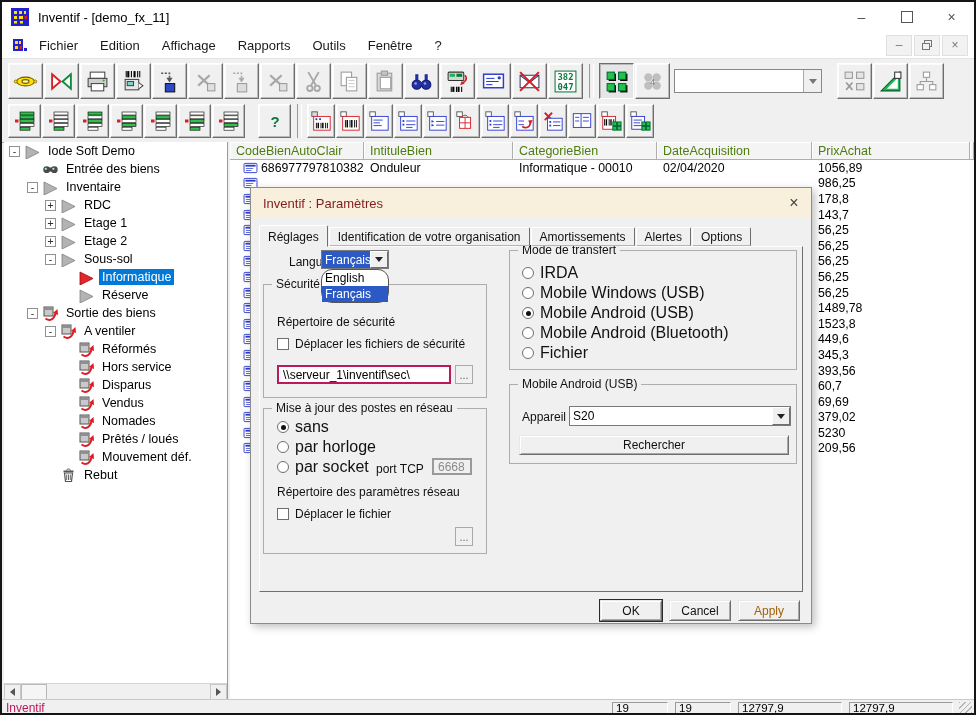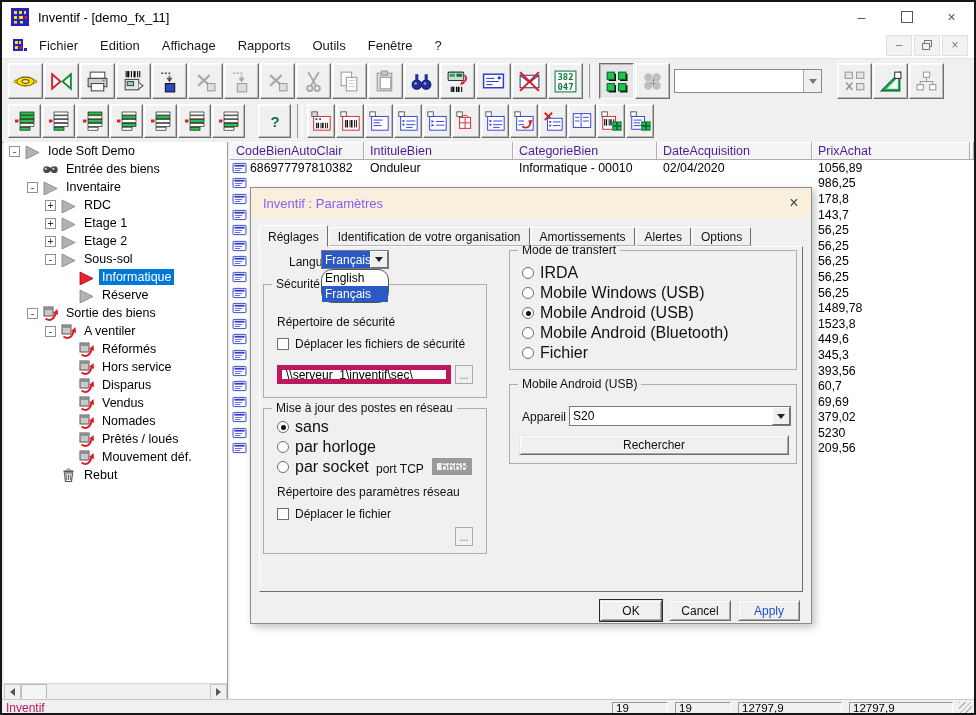--- a/index.html
+++ b/index.html
@@ -59,31 +59,31 @@
   .tri-l{width:0;height:0;border-top:4px solid transparent;border-bottom:4px solid transparent;border-right:5px solid #555;}
   .tri-r{width:0;height:0;border-top:4px solid transparent;border-bottom:4px solid transparent;border-left:5px solid #555;}
   .sthumb{width:26px;height:100%;background:#f5f5f5;border:1px solid #b9b9b9;box-sizing:border-box;}
   .strack{flex:1;}
   .sbtn.right{margin-left:auto;}
   .splitter{position:absolute;left:225px;top:140px;width:3px;height:557px;background:#f0f0f0;border-left:1px solid #9b9b9b;}
   
   .table-panel{position:absolute;left:228px;top:140px;width:744px;height:557px;background:#fff;overflow:hidden;}
   .thead{display:flex;height:18px;}
   .hcell{box-sizing:border-box;height:18px;background:#f4f4f4;border-right:1px solid #aeaeae;border-bottom:1px solid #aeaeae;
-         box-shadow:inset 1px 1px 0 #fff;font-size:12.5px;color:#4c1d95;display:flex;align-items:center;padding-left:6px;overflow:hidden;white-space:nowrap;}
+         box-shadow:inset 1px 1px 0 #fff;font-size:12.5px;color:#4d7c0f;display:flex;align-items:center;padding-left:6px;overflow:hidden;white-space:nowrap;}
   .c0{width:134px;}.c1{width:149px;}.c2{width:144px;}.c3{width:155px;}.c4{width:158px;}.c5{flex:1;padding-left:0;}
   .trow-data{display:flex;height:15.6px;align-items:center;}
   .cell{box-sizing:border-box;font-size:12.3px;color:#000;padding-left:6px;overflow:hidden;white-space:nowrap;}
-  .cell.c0{display:flex;align-items:center;gap:3px;padding-left:2px;}
+  .cell.c0{display:flex;align-items:center;gap:3px;padding-left:13px;}
   .rowico{width:15px;height:12px;flex:none;}
   
   .dialog{position:absolute;left:248px;top:185px;width:562px;height:437px;background:#f0f0f0;border:1px solid #8c8c8c;
           box-shadow:3px 3px 8px rgba(0,0,0,.25);z-index:10;box-sizing:border-box;}
   .dlg-titlebar{position:absolute;left:0;top:0;right:0;height:30px;background:#f8f0dd;display:flex;align-items:center;}
-  .dlg-title{margin-left:12px;font-size:13px;color:#8b5cf6;}
+  .dlg-title{margin-left:12px;font-size:13px;color:#7f1d1d;}
   .dlg-close{margin-left:auto;width:34px;height:30px;display:flex;align-items:center;justify-content:center;font-size:16px;color:#444;}
   .dlg-tabs{position:absolute;left:8px;top:37px;height:22px;display:flex;align-items:flex-end;z-index:3;}
   .tab{box-sizing:border-box;height:19px;margin-bottom:1px;padding:2px 8px 0;font-size:12px;color:#111;background:#f0f0f0;
        border:1px solid;border-color:#fff #6e6e6e #b5b5b5 #fff;border-radius:2px 2px 0 0;margin-right:1px;white-space:nowrap;}
   .tab.active{height:22px;margin-bottom:0;padding-top:4px;border-bottom:1px solid #f0f0f0;z-index:4;}
   .dlg-page{position:absolute;left:8px;top:58px;width:544px;height:346px;border:1px solid;border-color:#fdfdfd #6e6e6e #6e6e6e #fdfdfd;box-sizing:border-box;background:#f0f0f0;}
   .dlabel{position:absolute;font-size:12px;color:#111;white-space:nowrap;}
   .group{position:absolute;border:1px solid #adadad;box-sizing:border-box;}
   .legend{position:absolute;top:-8px;left:8px;background:#f0f0f0;padding:0 4px;font-size:12px;color:#111;white-space:nowrap;}
   .combo{position:absolute;box-sizing:border-box;border:1px solid #7a7a7a;background:#fff;display:flex;align-items:stretch;}
@@ -94,27 +94,27 @@
   .dropdown-list{position:absolute;box-sizing:border-box;border:1px solid #555;background:#fff;z-index:20;}
   .ditem{height:16px;font-size:12px;display:flex;align-items:center;padding-left:3px;color:#000;}
   .ditem.hl{background:#2b5ac6;color:#fff;}
   .cbrow{position:absolute;display:flex;align-items:center;gap:6px;}
   .cb{width:12px;height:12px;box-sizing:border-box;border:1px solid #6e6e6e;background:#fff;flex:none;}
   .cbrow span{font-size:12px;color:#111;white-space:nowrap;}
   .radiorow{display:flex;align-items:center;gap:6px;height:20px;}
   .radio{width:12px;height:12px;box-sizing:border-box;border:1px solid #6e6e6e;border-radius:50%;background:#fff;flex:none;display:flex;align-items:center;justify-content:center;}
   .radio.on::after{content:"";width:5px;height:5px;background:#111;border-radius:50%;}
   .radiorow span{font-size:16px;color:#111;white-space:nowrap;}
-  .tfield{position:absolute;box-sizing:border-box;border:5px solid #be185d;background:#fff;font-size:12px;display:flex;align-items:center;padding-left:4px;color:#000;overflow:hidden;white-space:nowrap;}
+  .tfield{position:absolute;box-sizing:border-box;border:2px solid #be185d;background:#fff;font-size:12px;display:flex;align-items:center;padding-left:4px;color:#000;overflow:hidden;white-space:nowrap;}
   .tfield.disabled{background:#f0f0f0;color:#8a8a8a;border-color:#9a9a9a;}
   .browse{position:absolute;box-sizing:border-box;width:18px;height:19px;background:#f0f0f0;border:1px solid #a9a9a9;color:#666;font-size:11px;display:flex;align-items:center;justify-content:center;}
   .btn{position:absolute;box-sizing:border-box;background:#f0f0f0;border:1px solid;border-color:#e8e8e8 #6e6e6e #6e6e6e #e8e8e8;
        box-shadow:inset 1px 1px 0 #fff, inset -1px -1px 0 #a8a8a8;font-size:12px;color:#111;display:flex;align-items:center;justify-content:center;font-family:"Liberation Sans",sans-serif;}
   .btn.default{outline:1px solid #2b2b2b;}
-  .btn.disabled{color:#1d4ed8;text-align:right;}
+  .btn.disabled{color:#a16207;text-align:right;}
   
   .statusbar{position:absolute;left:0;right:0;top:697px;height:16px;background:#f0f0f0;border-top:1px solid #c9c9c9;display:flex;align-items:center;}
   .status-label{font-size:12px;color:#be185d;padding-left:4px;}
   .spacer{flex:1;}
   .spanel{box-sizing:border-box;height:13px;border:1px solid;border-color:#9a9a9a #fff #fff #9a9a9a;font-size:11.5px;color:#000;
           padding:0 3px;margin-left:7px;display:flex;align-items:center;}
   .sp0,.sp1{width:56px;}.sp2,.sp3{width:104px;}
   .grip{width:13px;height:13px;margin:0 2px 0 6px;background:repeating-linear-gradient(135deg,#b5b5b5 0 1px,transparent 1px 4px);}
   .hidden-defs{position:absolute;width:0;height:0;overflow:hidden;}
 </style>

